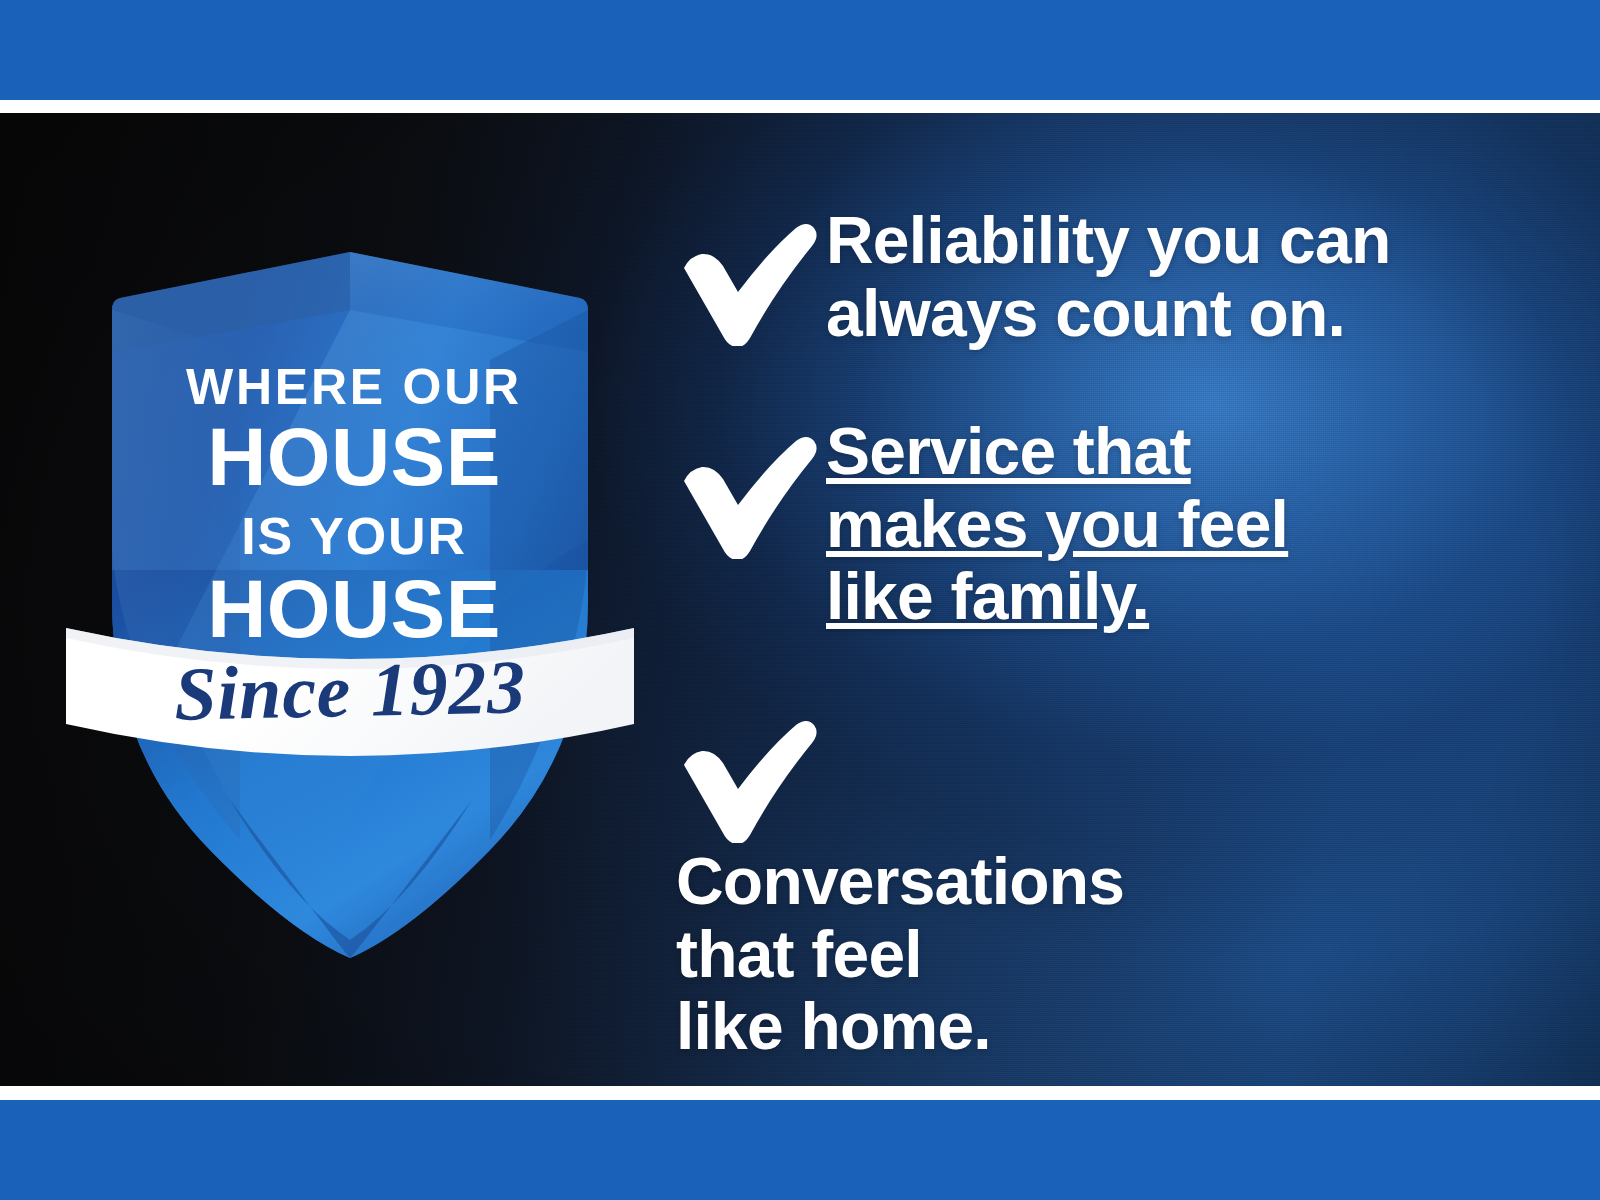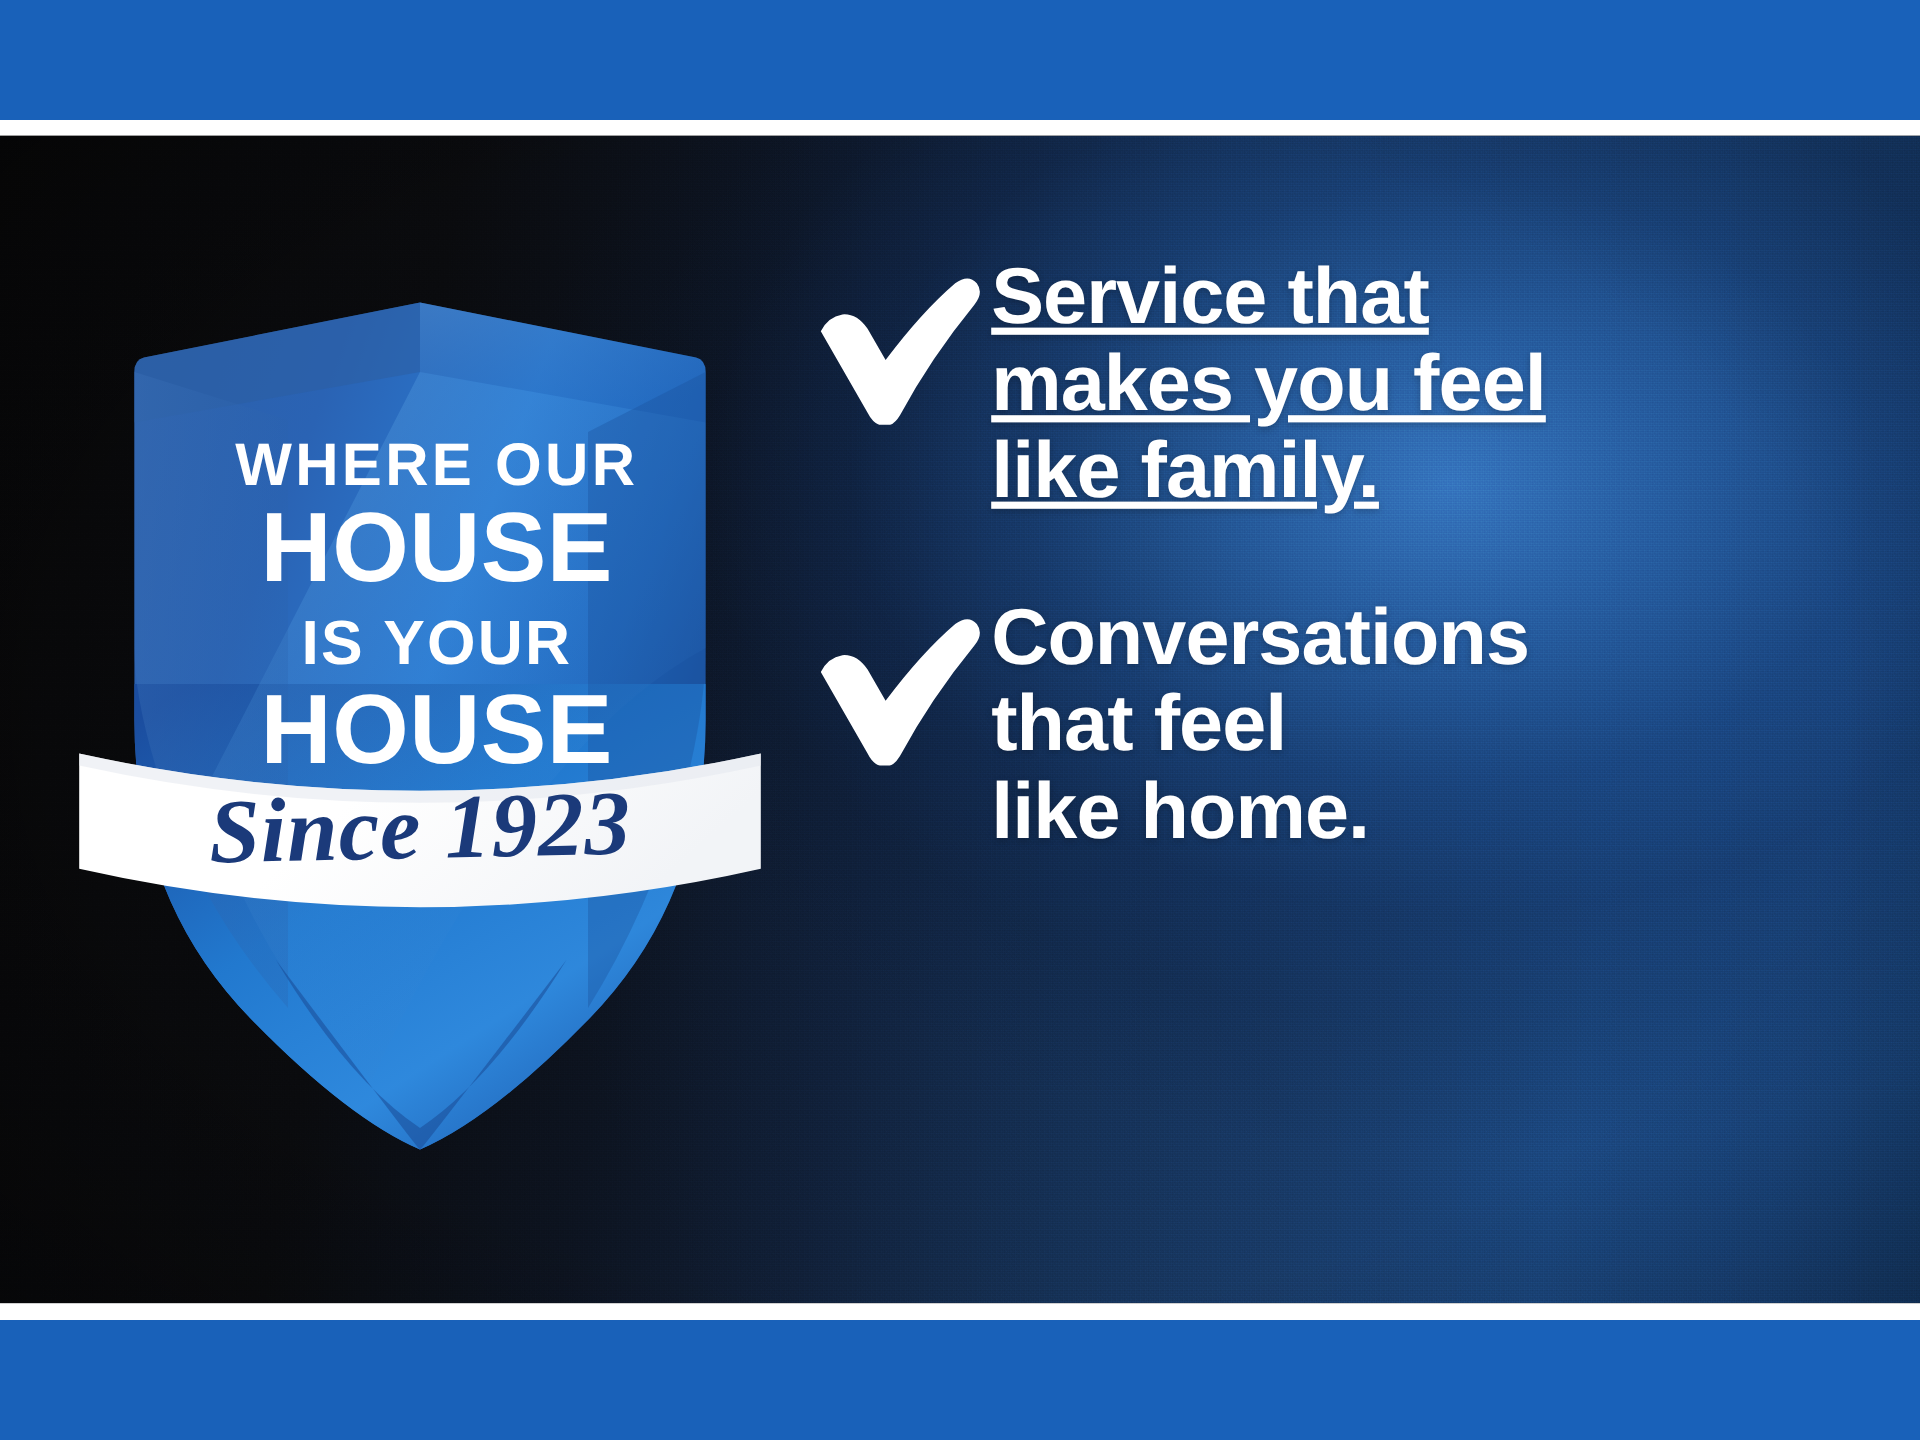--- a/index.html
+++ b/index.html
@@ -117,21 +117,21 @@
     top: 240px;
     width: 580px;
     height: 730px;
     z-index: 4;
   }
   .badge svg { display: block; width: 100%; height: 100%; }
 
   
   .shield-text {
     position: absolute;
-    left: 14px;
+    left: 4px;
     top: 0;
     width: 580px;
     height: 730px;
     pointer-events: none;
   }
   .shield-line {
     position: absolute;
     width: 100%;
     text-align: center;
     color: #ffffff;
@@ -197,21 +197,21 @@
     font-size: 66px;
     line-height: 1.10;
     letter-spacing: -0.012em;
     white-space: pre-line;
     text-shadow: 0 2px 6px rgba(0,0,0,0.22);
   }
 
   .b1 .bullet-text { padding-top: 4px; }
   .b2 { margin-top: 8px; }
   .b2 .bullet-text { padding-top: 2px; text-decoration: underline; }
-  .b3 { margin-top: 18px; }
+  .b3 { margin-top: 18px; flex-direction: column; }
   .b3 .bullet-text { padding-top: 2px; }
 </style>
 </head>
 <body>
 
 <div class="canvas">
 
   <div class="panel">
     <div class="panel-glow"></div>
     <div class="panel-noise"></div>
@@ -301,20 +301,29 @@
       <div class="shield-line sl-house1">House</div>
       <div class="shield-line sl-isyour">Is Your</div>
       <div class="shield-line sl-house2">House</div>
     </div>
 
     <div class="ribbon-text">Since 1923</div>
   </div>
 
   <div class="bullets">
 
+    <div class="bullet b1">
+      <span class="check-icon">
+        <svg viewBox="0 0 150 130" xmlns="http://www.w3.org/2000/svg" aria-hidden="true">
+          <path d="M8 52 Q14 40 26 38 Q38 37 47 50 L62 76 Q92 36 120 12 Q131 4 138 12 Q144 20 136 30 Q100 74 74 122 Q68 132 60 131 Q52 130 47 120 Z" fill="#ffffff"></path>
+        </svg>
+      </span>
+      <span class="bullet-text">Reliability you can
+always count on.</span>
+    </div>
 
     <div class="bullet b2">
       <span class="check-icon">
         <svg viewBox="0 0 150 130" xmlns="http://www.w3.org/2000/svg" aria-hidden="true">
           <path d="M8 52 Q14 40 26 38 Q38 37 47 50 L62 76 Q92 36 120 12 Q131 4 138 12 Q144 20 136 30 Q100 74 74 122 Q68 132 60 131 Q52 130 47 120 Z" fill="#ffffff"></path>
         </svg>
       </span>
       <span class="bullet-text">Service that
 makes you feel
 like family.</span>

